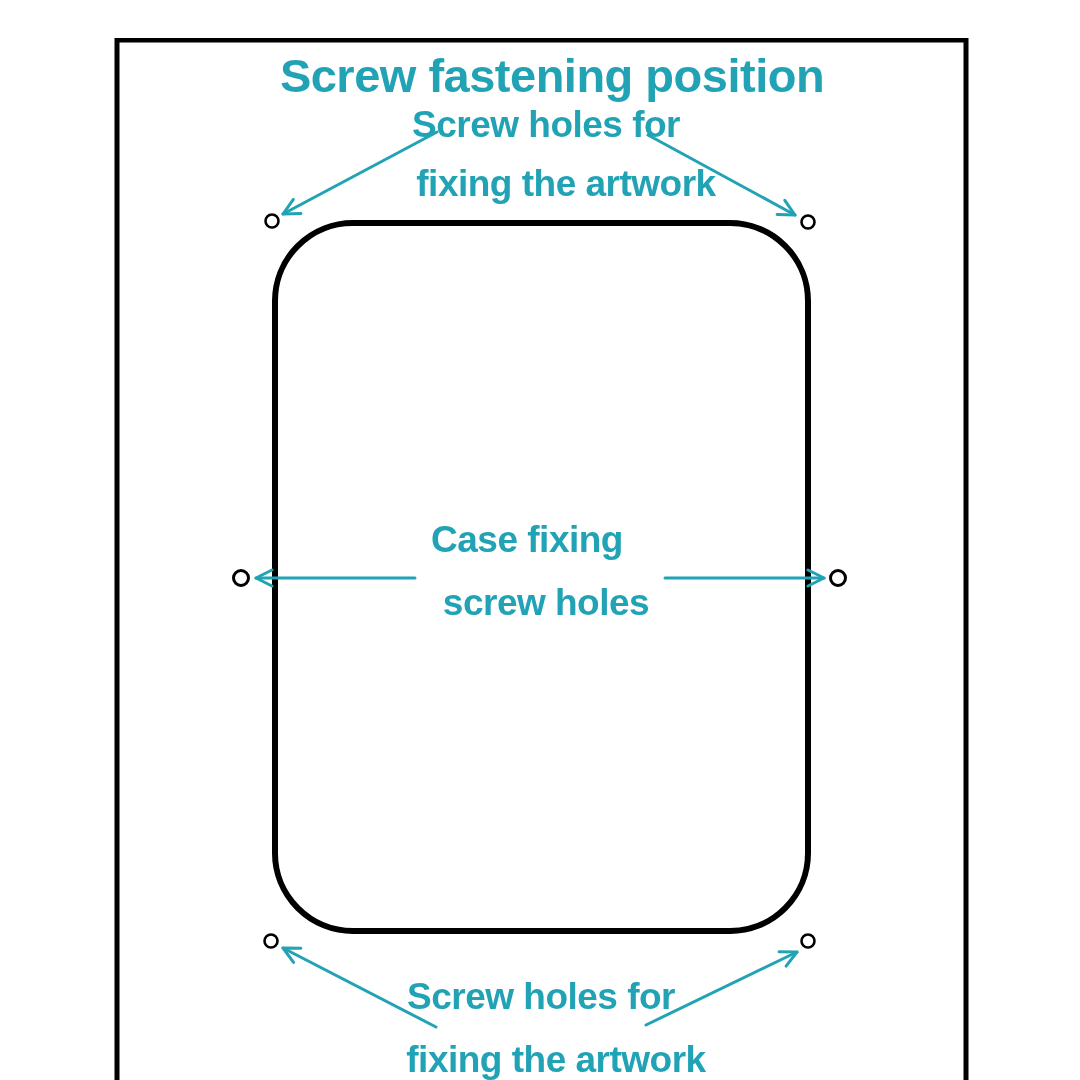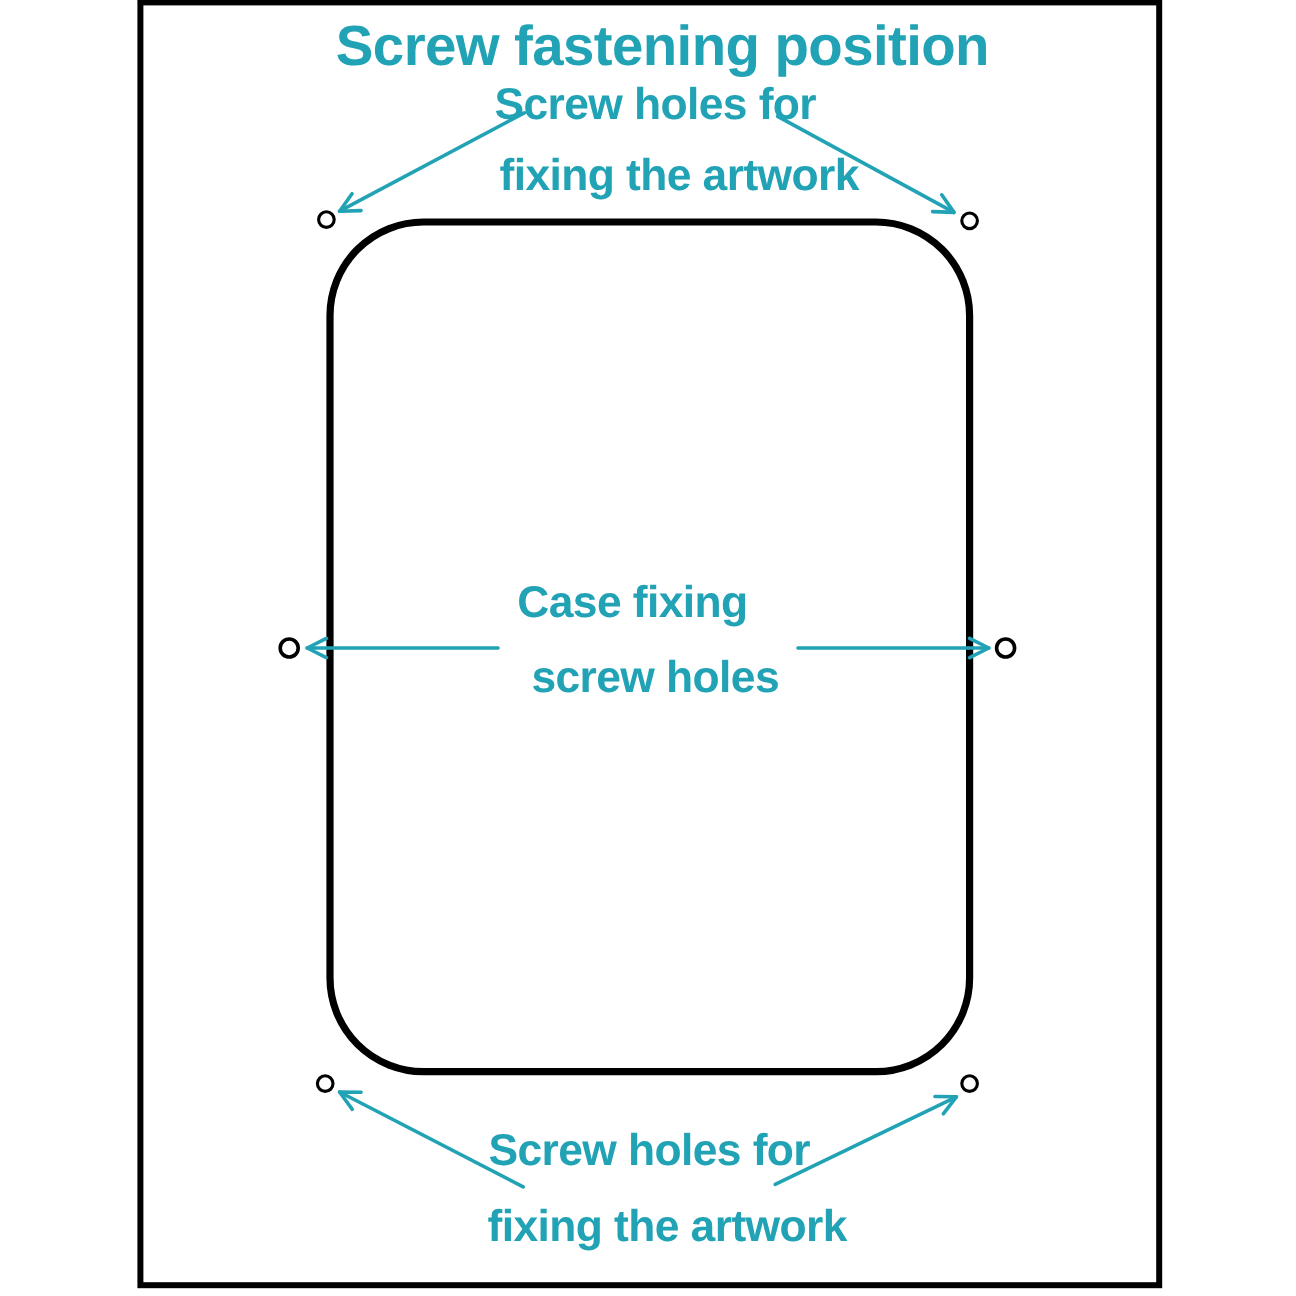--- a/index.html
+++ b/index.html
@@ -12,20 +12,21 @@
     padding: 0;
     width: 1080px;
     height: 1080px;
     background: var(--background);
     font-family: "Liberation Sans", "DejaVu Sans", sans-serif;
   }
   .stage {
     position: relative;
     width: 1080px;
     height: 916px;
+    margin-top: 38px;
   }
   svg { display: block; }
   .frame-outline {
     fill: none;
     stroke: var(--line);
     stroke-width: 5;
   }
   .case-outline {
     fill: none;
     stroke: var(--line);

